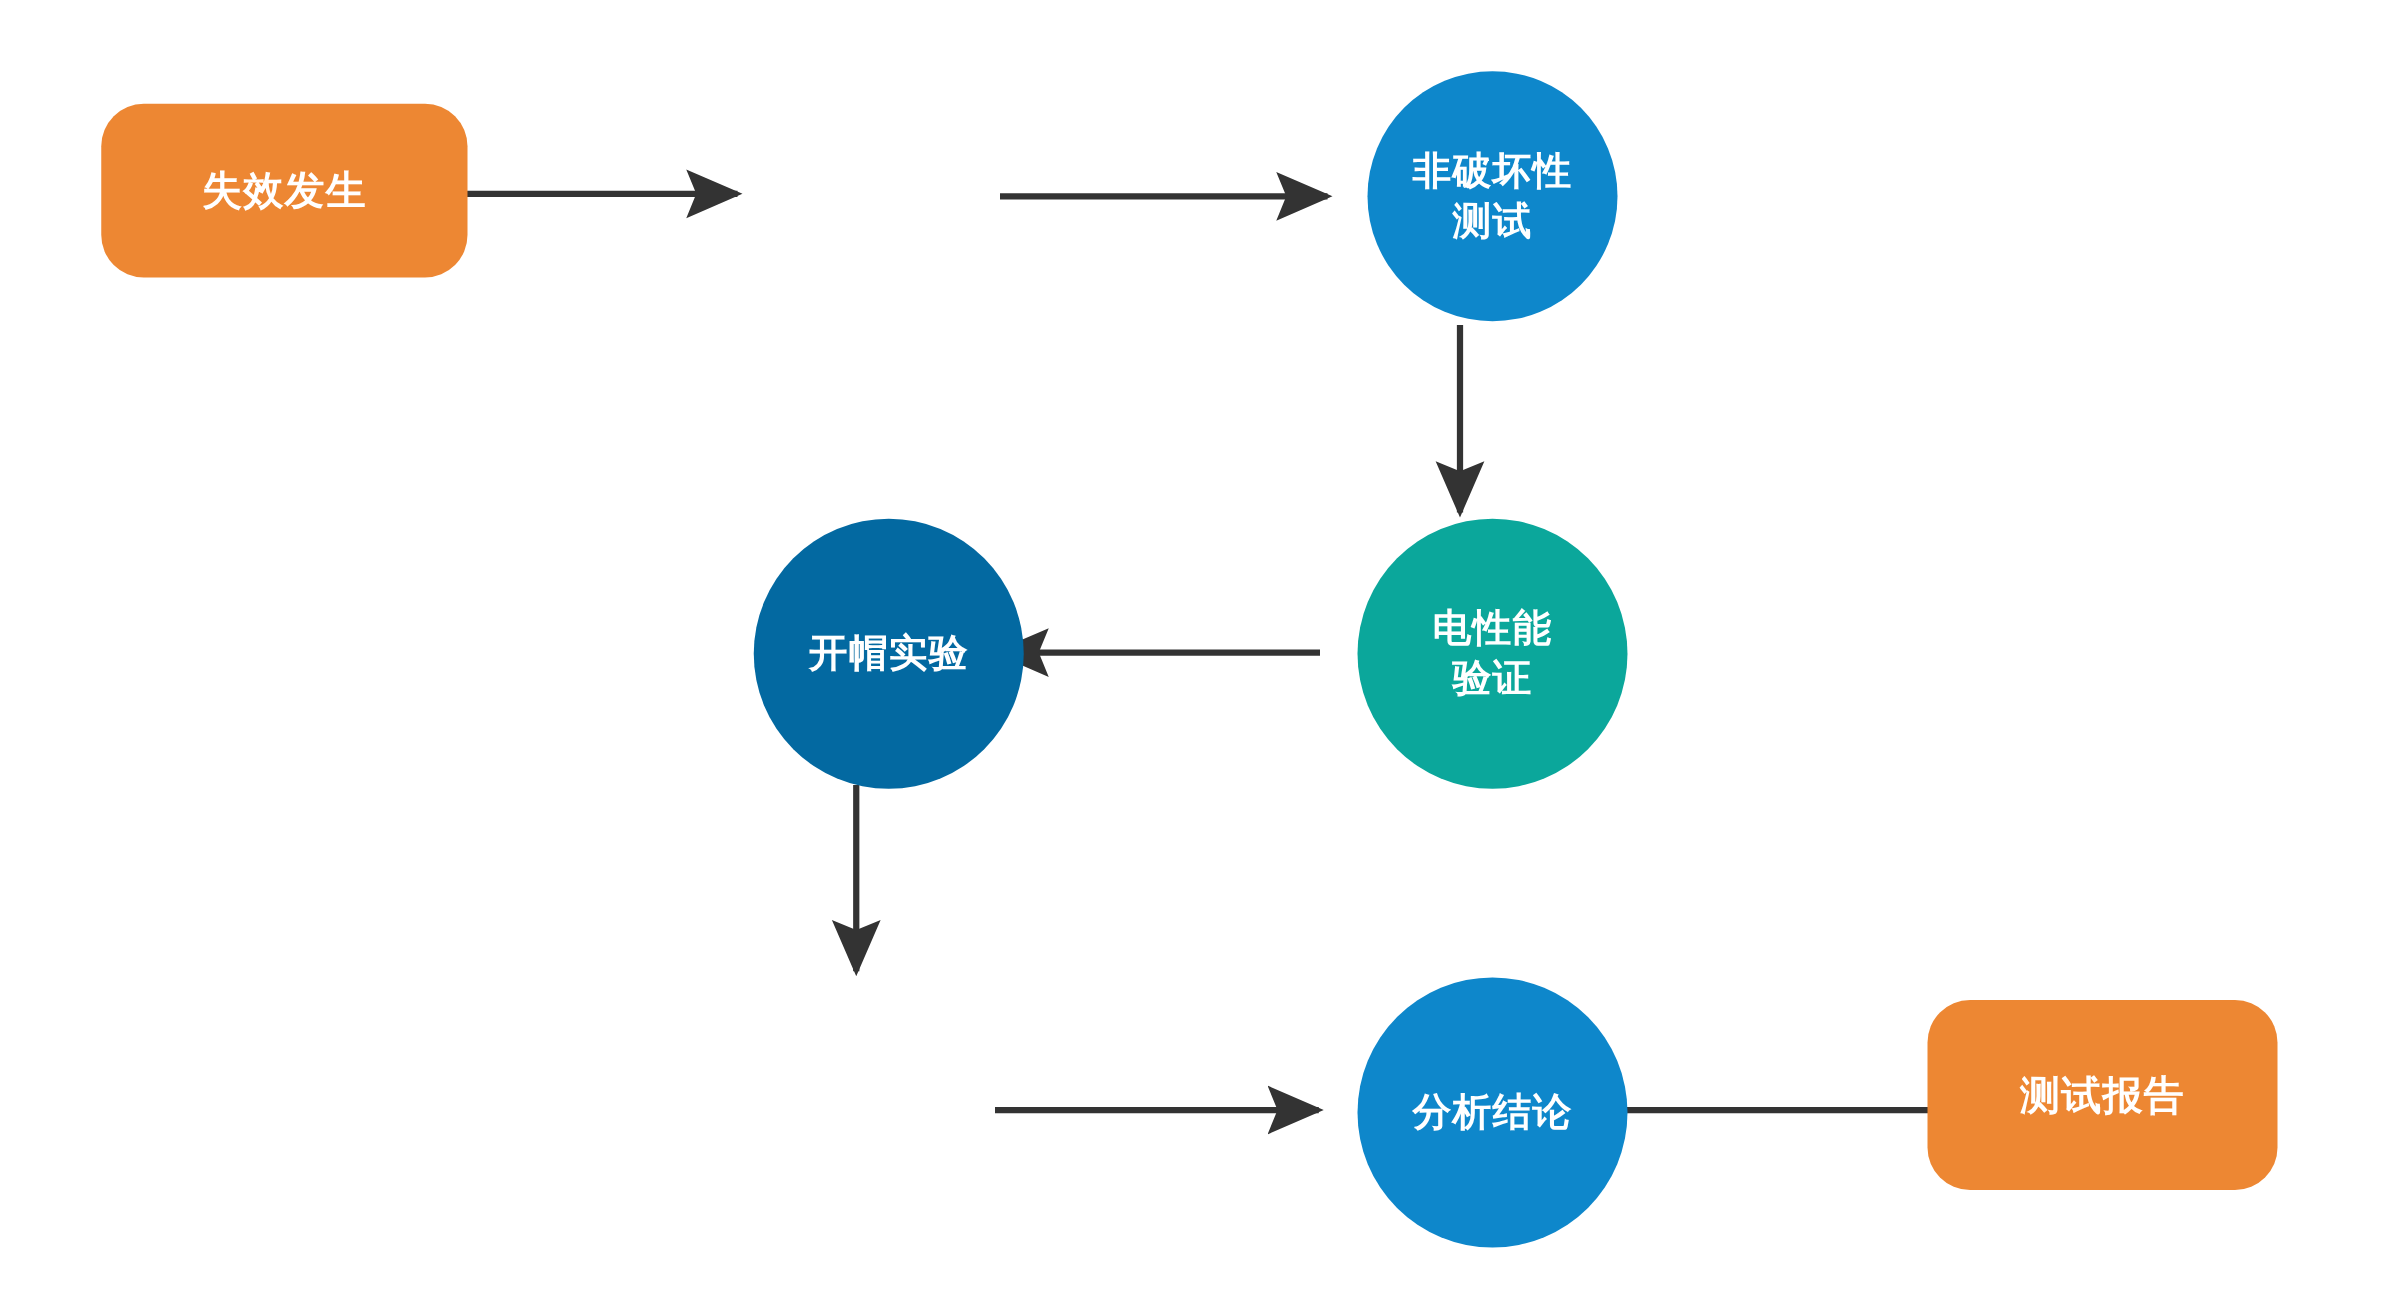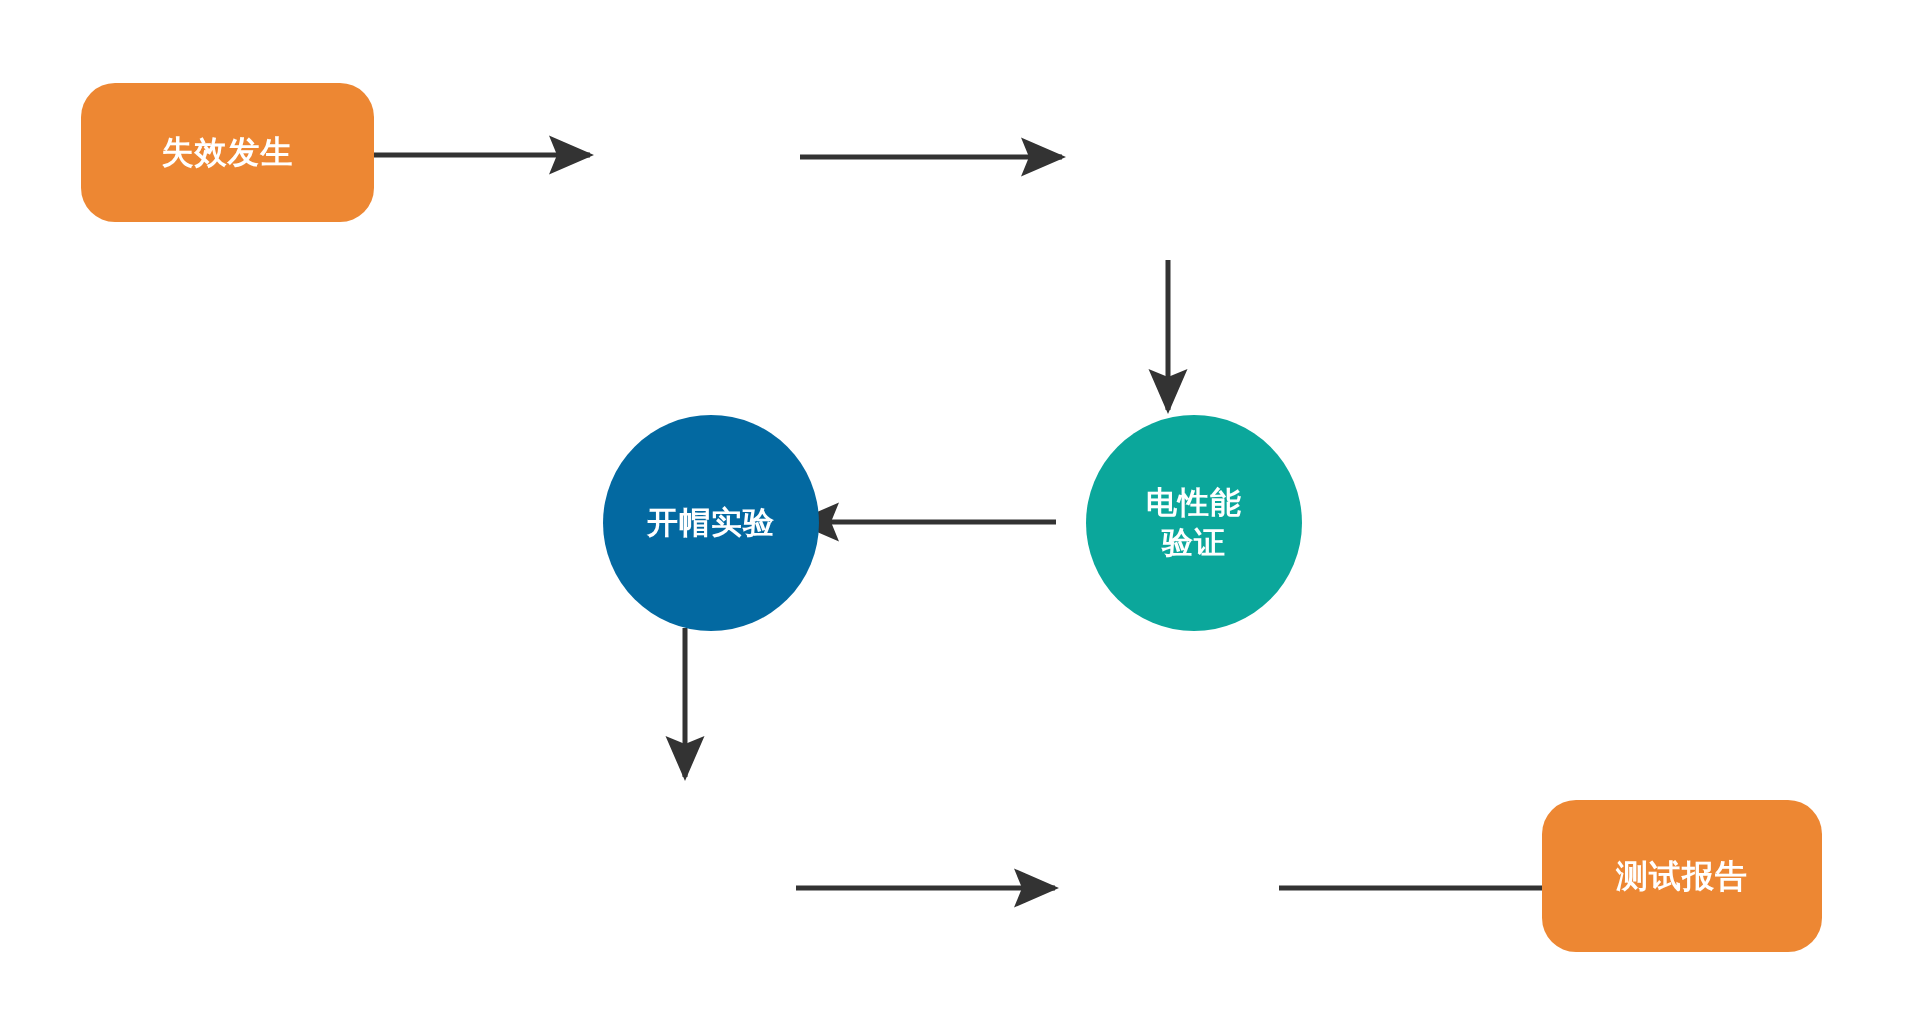--- a/index.html
+++ b/index.html
@@ -76,23 +76,26 @@
     <line x1="685" y1="628" x2="685" y2="777" stroke="#333333" stroke-width="5" marker-end="url(#arrowhead)"></line>
 
     <line x1="796" y1="888" x2="1055" y2="888" stroke="#333333" stroke-width="5" marker-end="url(#arrowhead)"></line>
 
     <line x1="1279" y1="888" x2="1583" y2="888" stroke="#333333" stroke-width="5" marker-end="url(#arrowhead)"></line>
   </svg>
 
   <div class="node rounded" id="node-failure-occurs" style="background: rgb(237, 135, 51);">失效发生</div>
 
 
+  <div class="node circle" id="node-nondestructive" style="background: rgb(14, 135, 203);">非破坏性
+测试</div>
 
   <div class="node circle" id="node-electrical-verify" style="background: rgb(11, 167, 155);">电性能
 验证</div>
 
   <div class="node circle" id="node-decap-experiment" style="background: #0369a1;">开帽实验</div>
 
 
+  <div class="node circle" id="node-analysis-result" style="background: rgb(14, 135, 203);">分析结论</div>
 
   <div class="node rounded" id="node-test-report" style="background: rgb(237, 135, 51);">测试报告</div>
 
 </div>
 
 </body></html>

